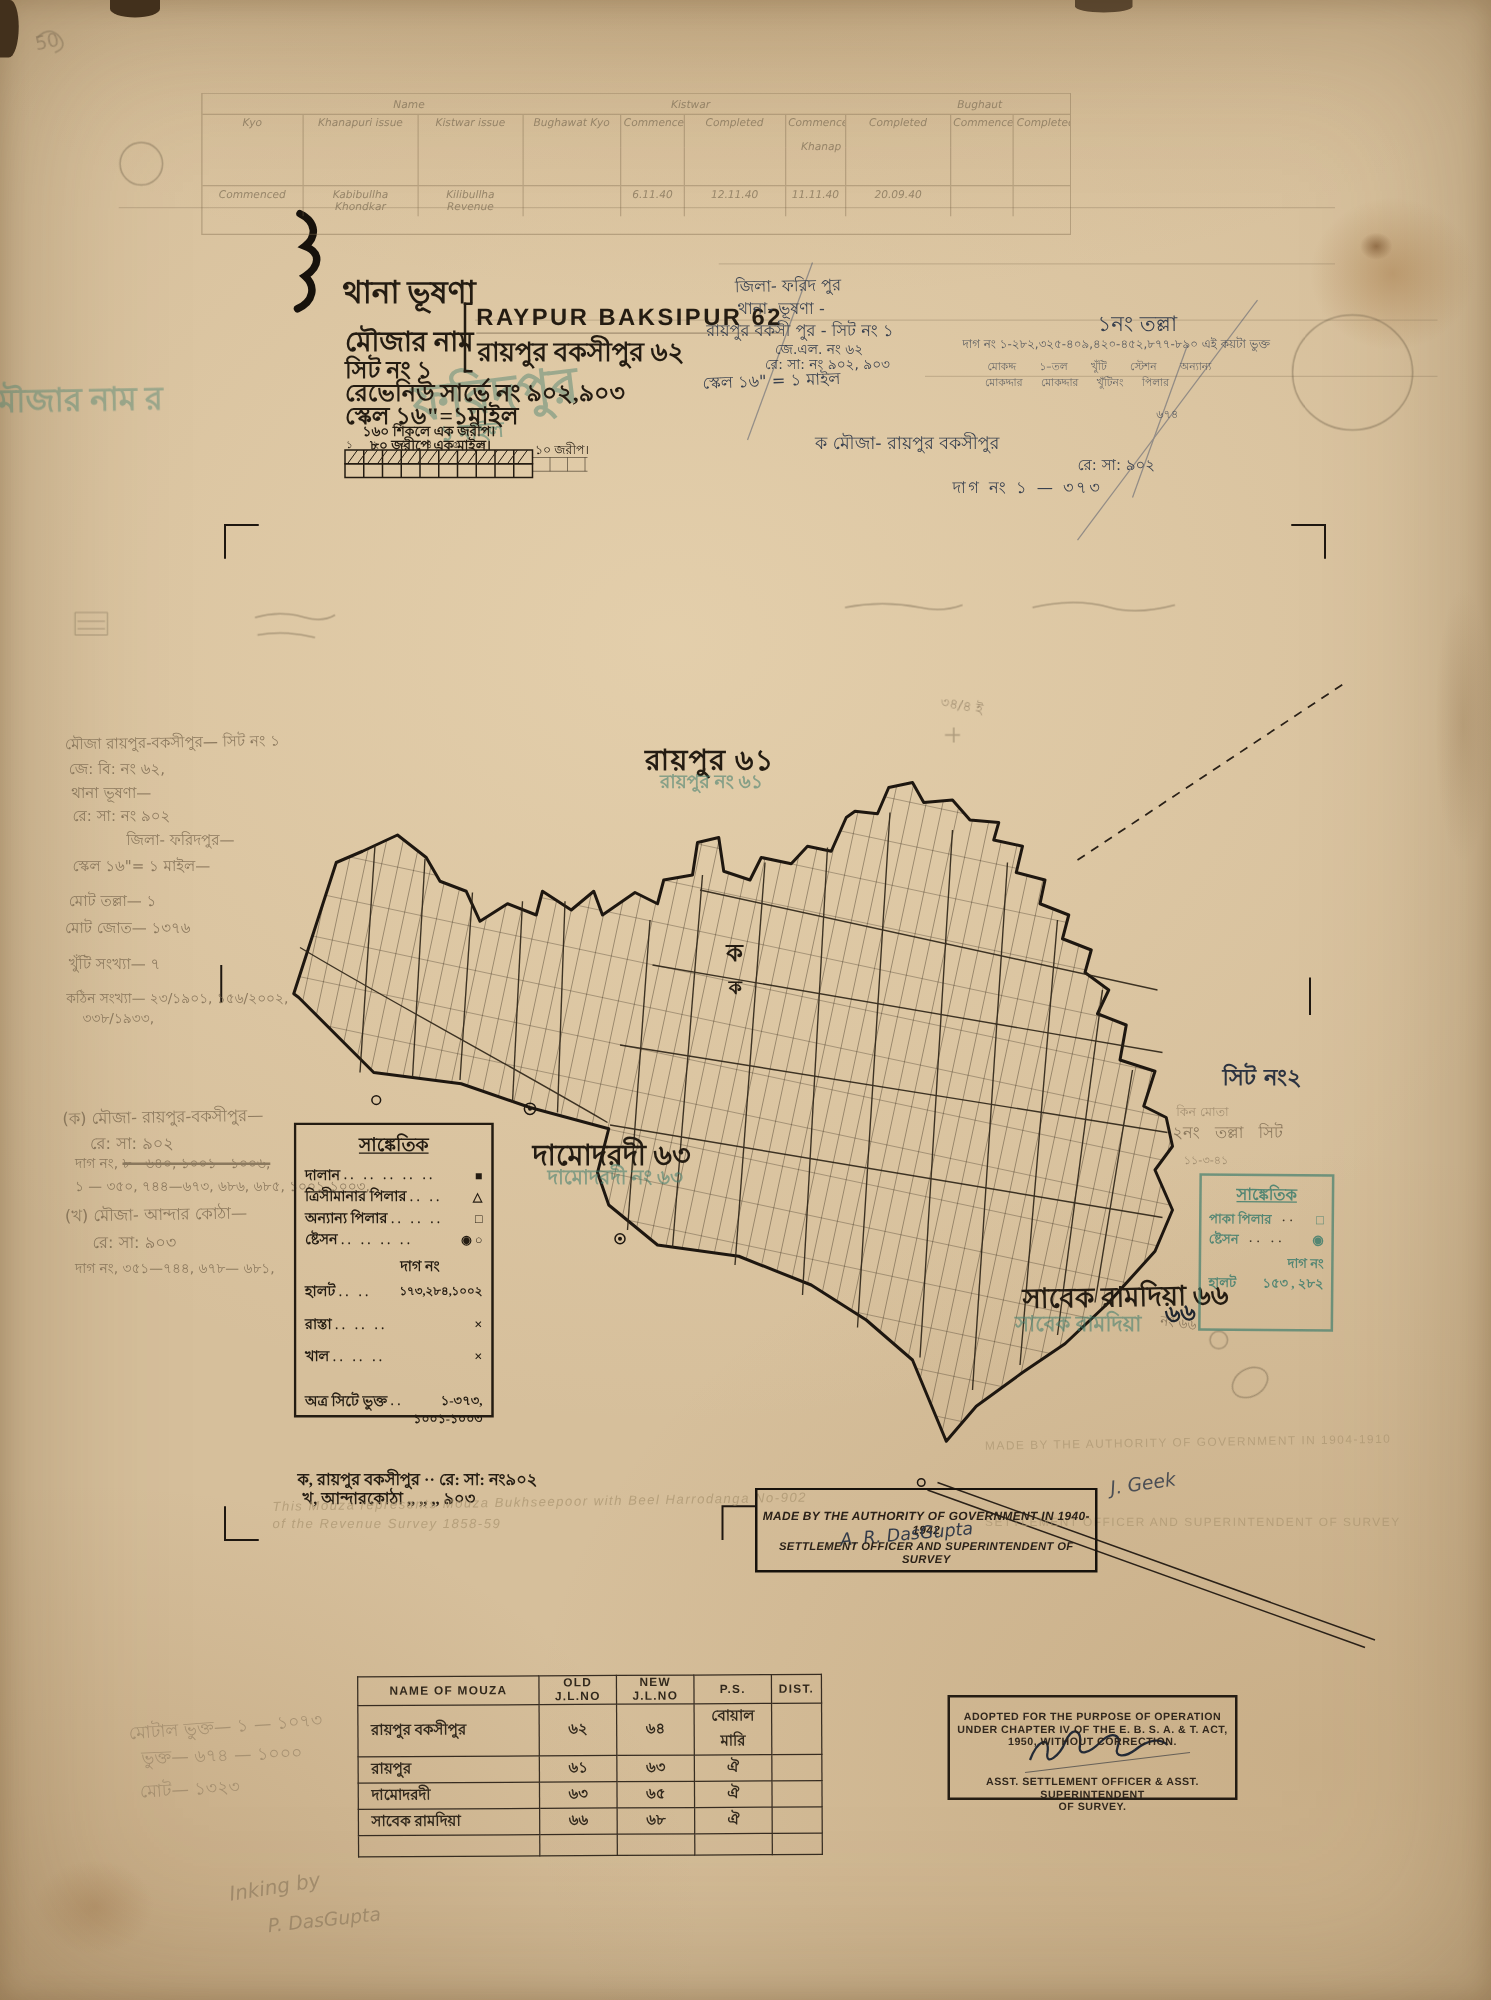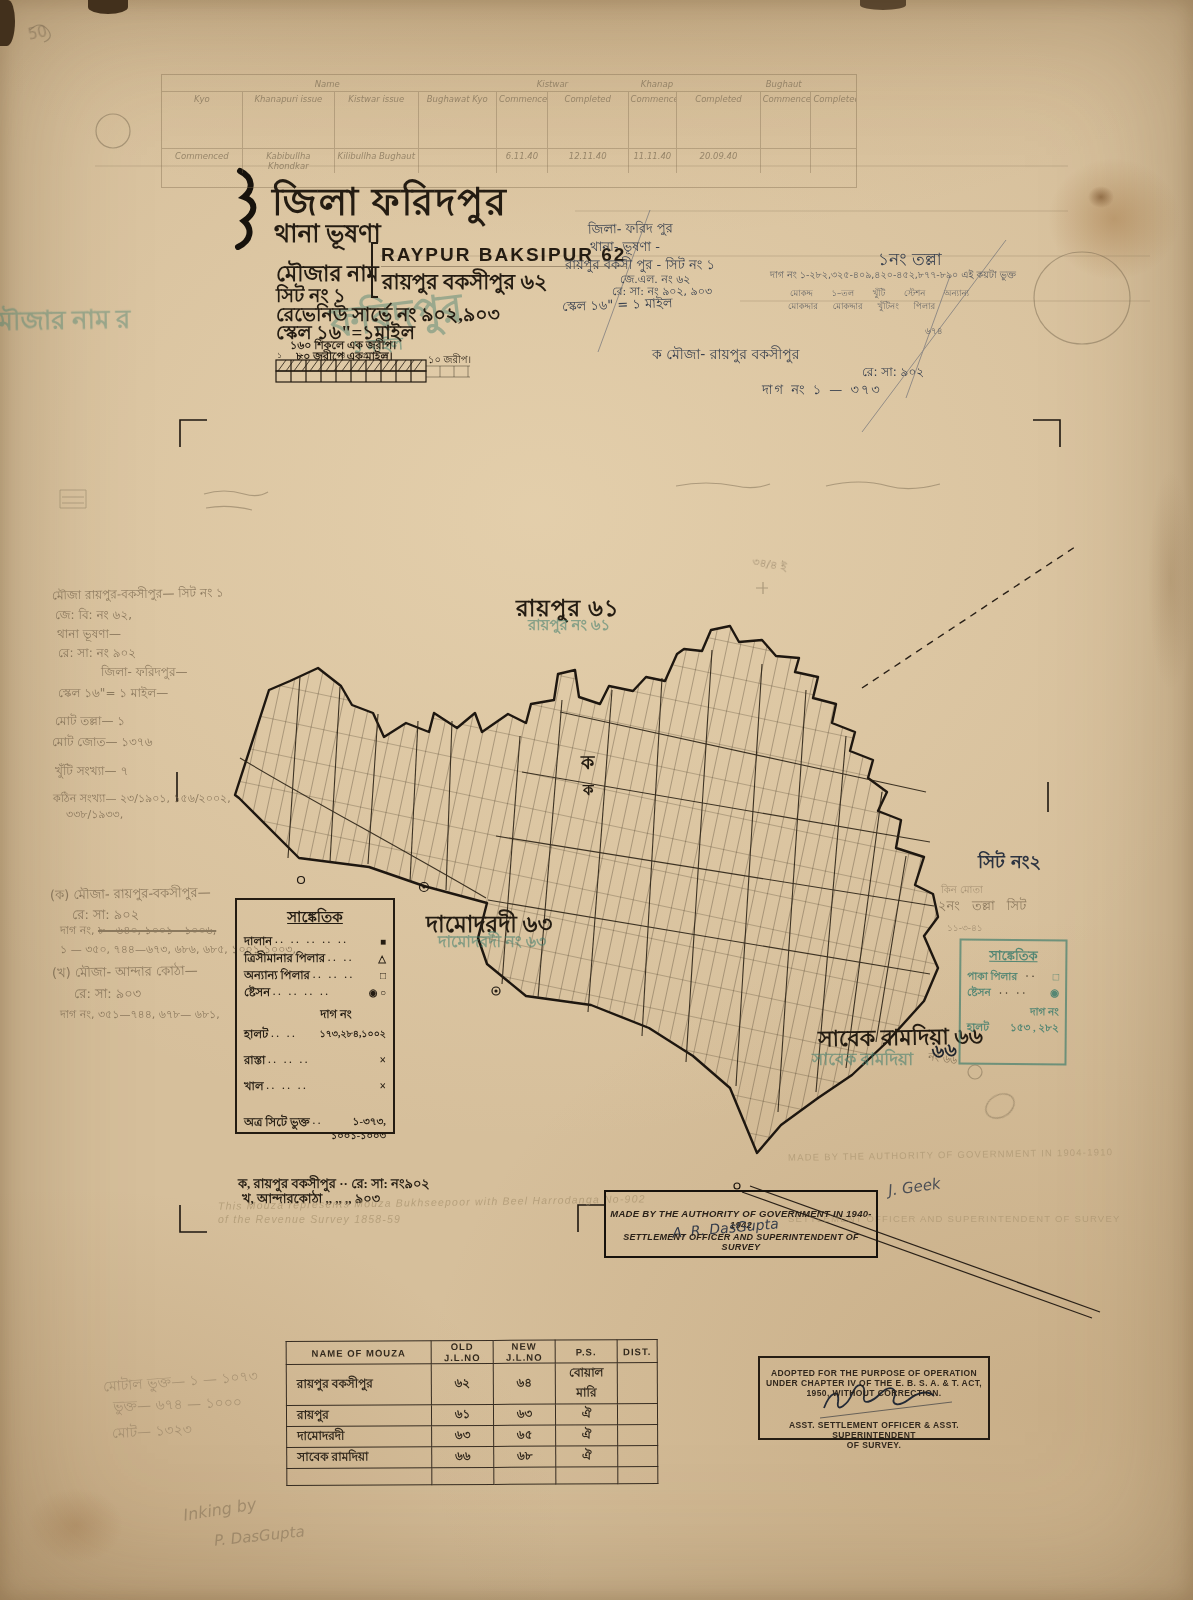--- a/index.html
+++ b/index.html
@@ -167,21 +167,21 @@
 
     <g stroke="#232a36" fill="none">
       <path stroke-width="1.8" d="M824 1408 c6 -16 16 -20 14 -6 c-2 12 10 2 14 -8 c6 -14 14 -10 12 2 c-2 10 8 6 16 -2 c10 -10 18 -6 14 4 c-3 8 6 8 14 2 c10 -8 20 -10 26 -4"></path>
       <path stroke-width="1" opacity=".6" d="M820 1418 L952 1402"></path>
     </g>
   </svg>
 
   <div class="prog">
     <span class="grp" style="left:22%;">Name</span>
     <span class="grp" style="left:54%;">Kistwar</span>
-    <span class="grp" style="left:69%;">Khanap</span>
+    <span class="grp" style="left:69%;margin-top:34px;">Khanap</span>
     <span class="grp" style="left:87%;">Bughaut</span>
     <div class="prog-row" style="margin-top:16px;min-height:26px;">
       <div class="c1">Kyo</div>
       <div class="c2">Khanapuri issue</div>
       <div class="c3">Kistwar issue</div>
       <div class="c4">Bughawat Kyo</div>
       <div class="c5">Commenced</div>
       <div class="c6">Completed</div>
       <div class="c7">Commenced</div>
       <div class="c8">Completed</div>
@@ -196,38 +196,37 @@
         <div class="c5"></div>
       <div class="c6"></div>
         <div class="c7"></div>
         <div class="c8"></div>
         <div class="c9"></div>
         <div class="c10"></div>
     </div>
     <div class="prog-row" style="min-height:14px;">
       <div class="c1">Commenced</div>
       <div class="c2">Kabibullha Khondkar</div>
-      <div class="c3">Kilibullha Bughaut</div>
+      <div class="c3">Kilibullha Revenue</div>
       <div class="c4"></div>
       <div class="c5">6.11.40</div>
       <div class="c6">12.11.40</div>
       <div class="c7">11.11.40</div>
       <div class="c8">20.09.40</div>
       <div class="c9"></div>
       <div class="c10"></div>
     </div>
   </div>
 
   <div class="abs pencil" style="left:28px;top:24px;font-size:15px;transform:rotate(-12deg);opacity:.5;">50</div>
 
   <div class="abs teal" style="left:-12px;top:300px;font-size:26px;transform:rotate(-1deg);opacity:.4;">মৌজার নাম র</div>
   <div class="abs teal" style="left:330px;top:284px;font-size:40px;transform:rotate(-7deg);opacity:.42;">ফরিদপুর</div>
   <div class="abs teal" style="left:352px;top:332px;font-size:17px;transform:rotate(-4deg);opacity:.5;">১ মাইল</div>
 
-  <div class="abs printed bold" style="left:272px;top:172px;font-size:38px;letter-spacing:2px;">জিলা ফরিদপুর</div>
   <div class="abs printed bold" style="left:274px;top:214px;font-size:25px;">থানা ভূষণা</div>
   <div class="abs printed bold" style="left:276px;top:256px;font-size:22px;">মৌজার নাম</div>
   <div class="abs" style="left:371px;top:242px;width:5px;height:52px;border-left:2.5px solid #241c12;border-top:2.5px solid #241c12;border-bottom:2.5px solid #241c12;"></div>
   <div class="abs" style="left:381px;top:244px;font-size:19px;font-weight:bold;letter-spacing:2px;color:#241c12;font-family:'Liberation Sans',sans-serif;border-bottom:1px solid rgba(70,55,35,.4);">RAYPUR BAKSIPUR 62</div>
   <div class="abs printed bold" style="left:382px;top:266px;font-size:21px;">রায়পুর বকসীপুর ৬২</div>
   <div class="abs printed bold" style="left:276px;top:281px;font-size:19px;">সিট নং ১</div>
   <div class="abs printed bold" style="left:276px;top:300px;font-size:19px;">রেভেনিউ সার্ভে নং ৯০২,৯০৩</div>
   <div class="abs printed bold" style="left:276px;top:318px;font-size:19px;">স্কেল ১৬"=১মাইল</div>
   <div class="abs printed bold" style="left:290px;top:337px;font-size:11px;">১৬০ শিকলে এক জরীপ।</div>
   <div class="abs printed bold" style="left:296px;top:348px;font-size:11px;">৮০ জরীপে এক মাইল।</div>

